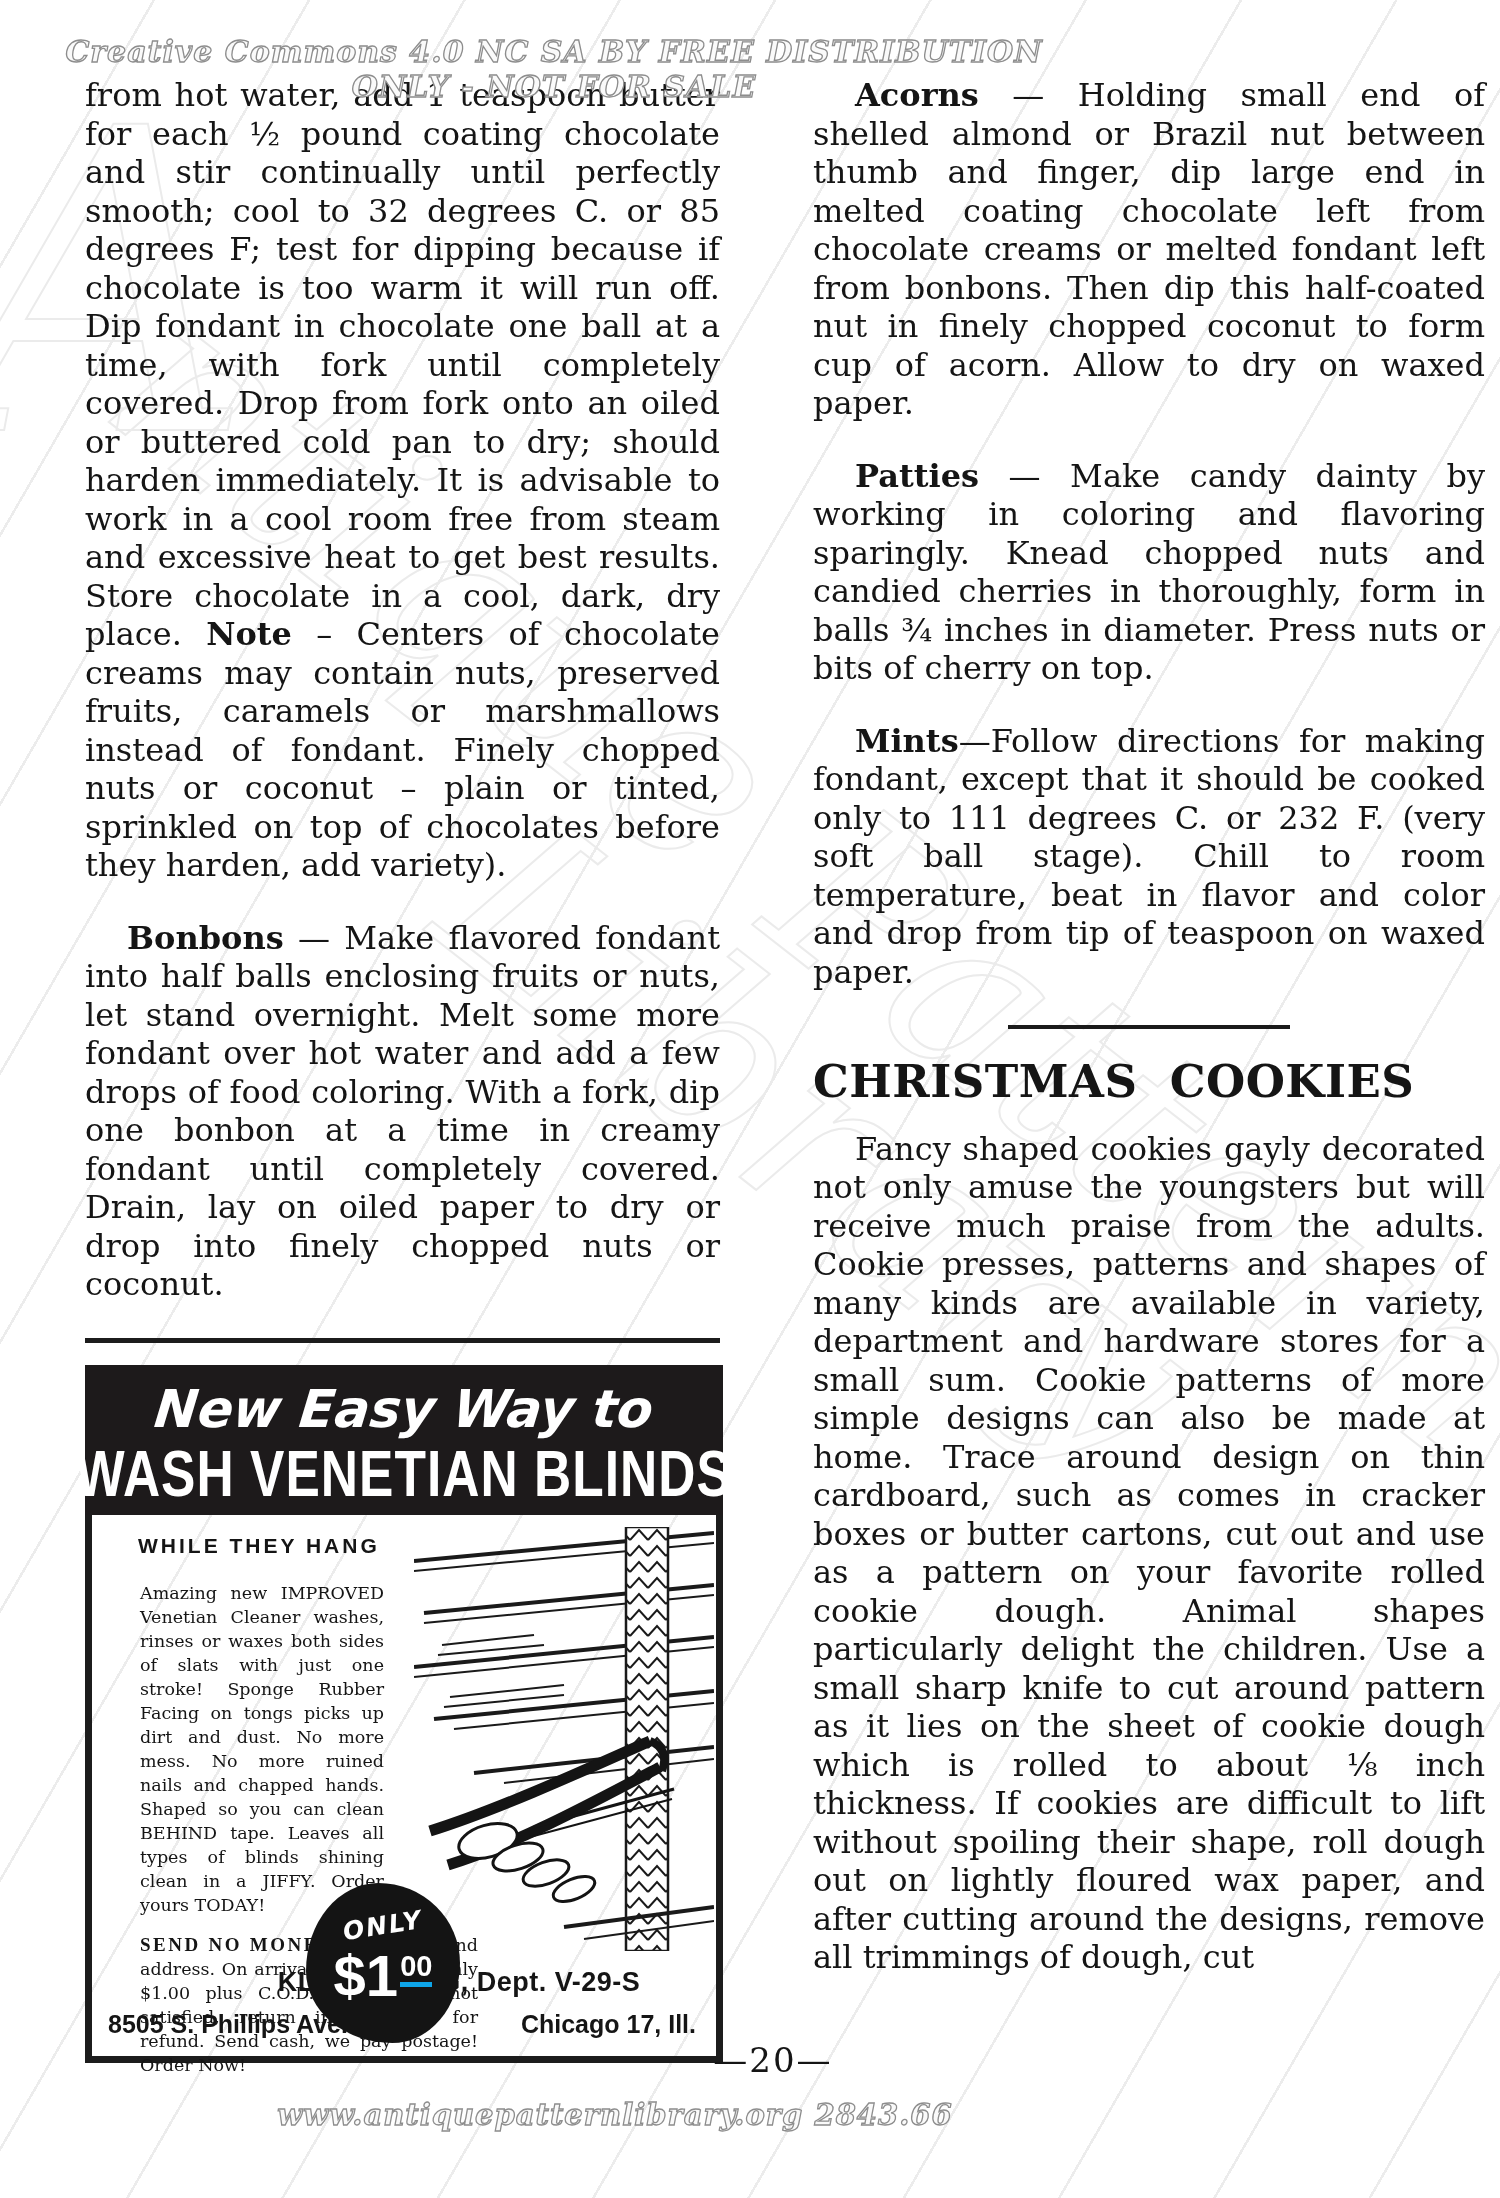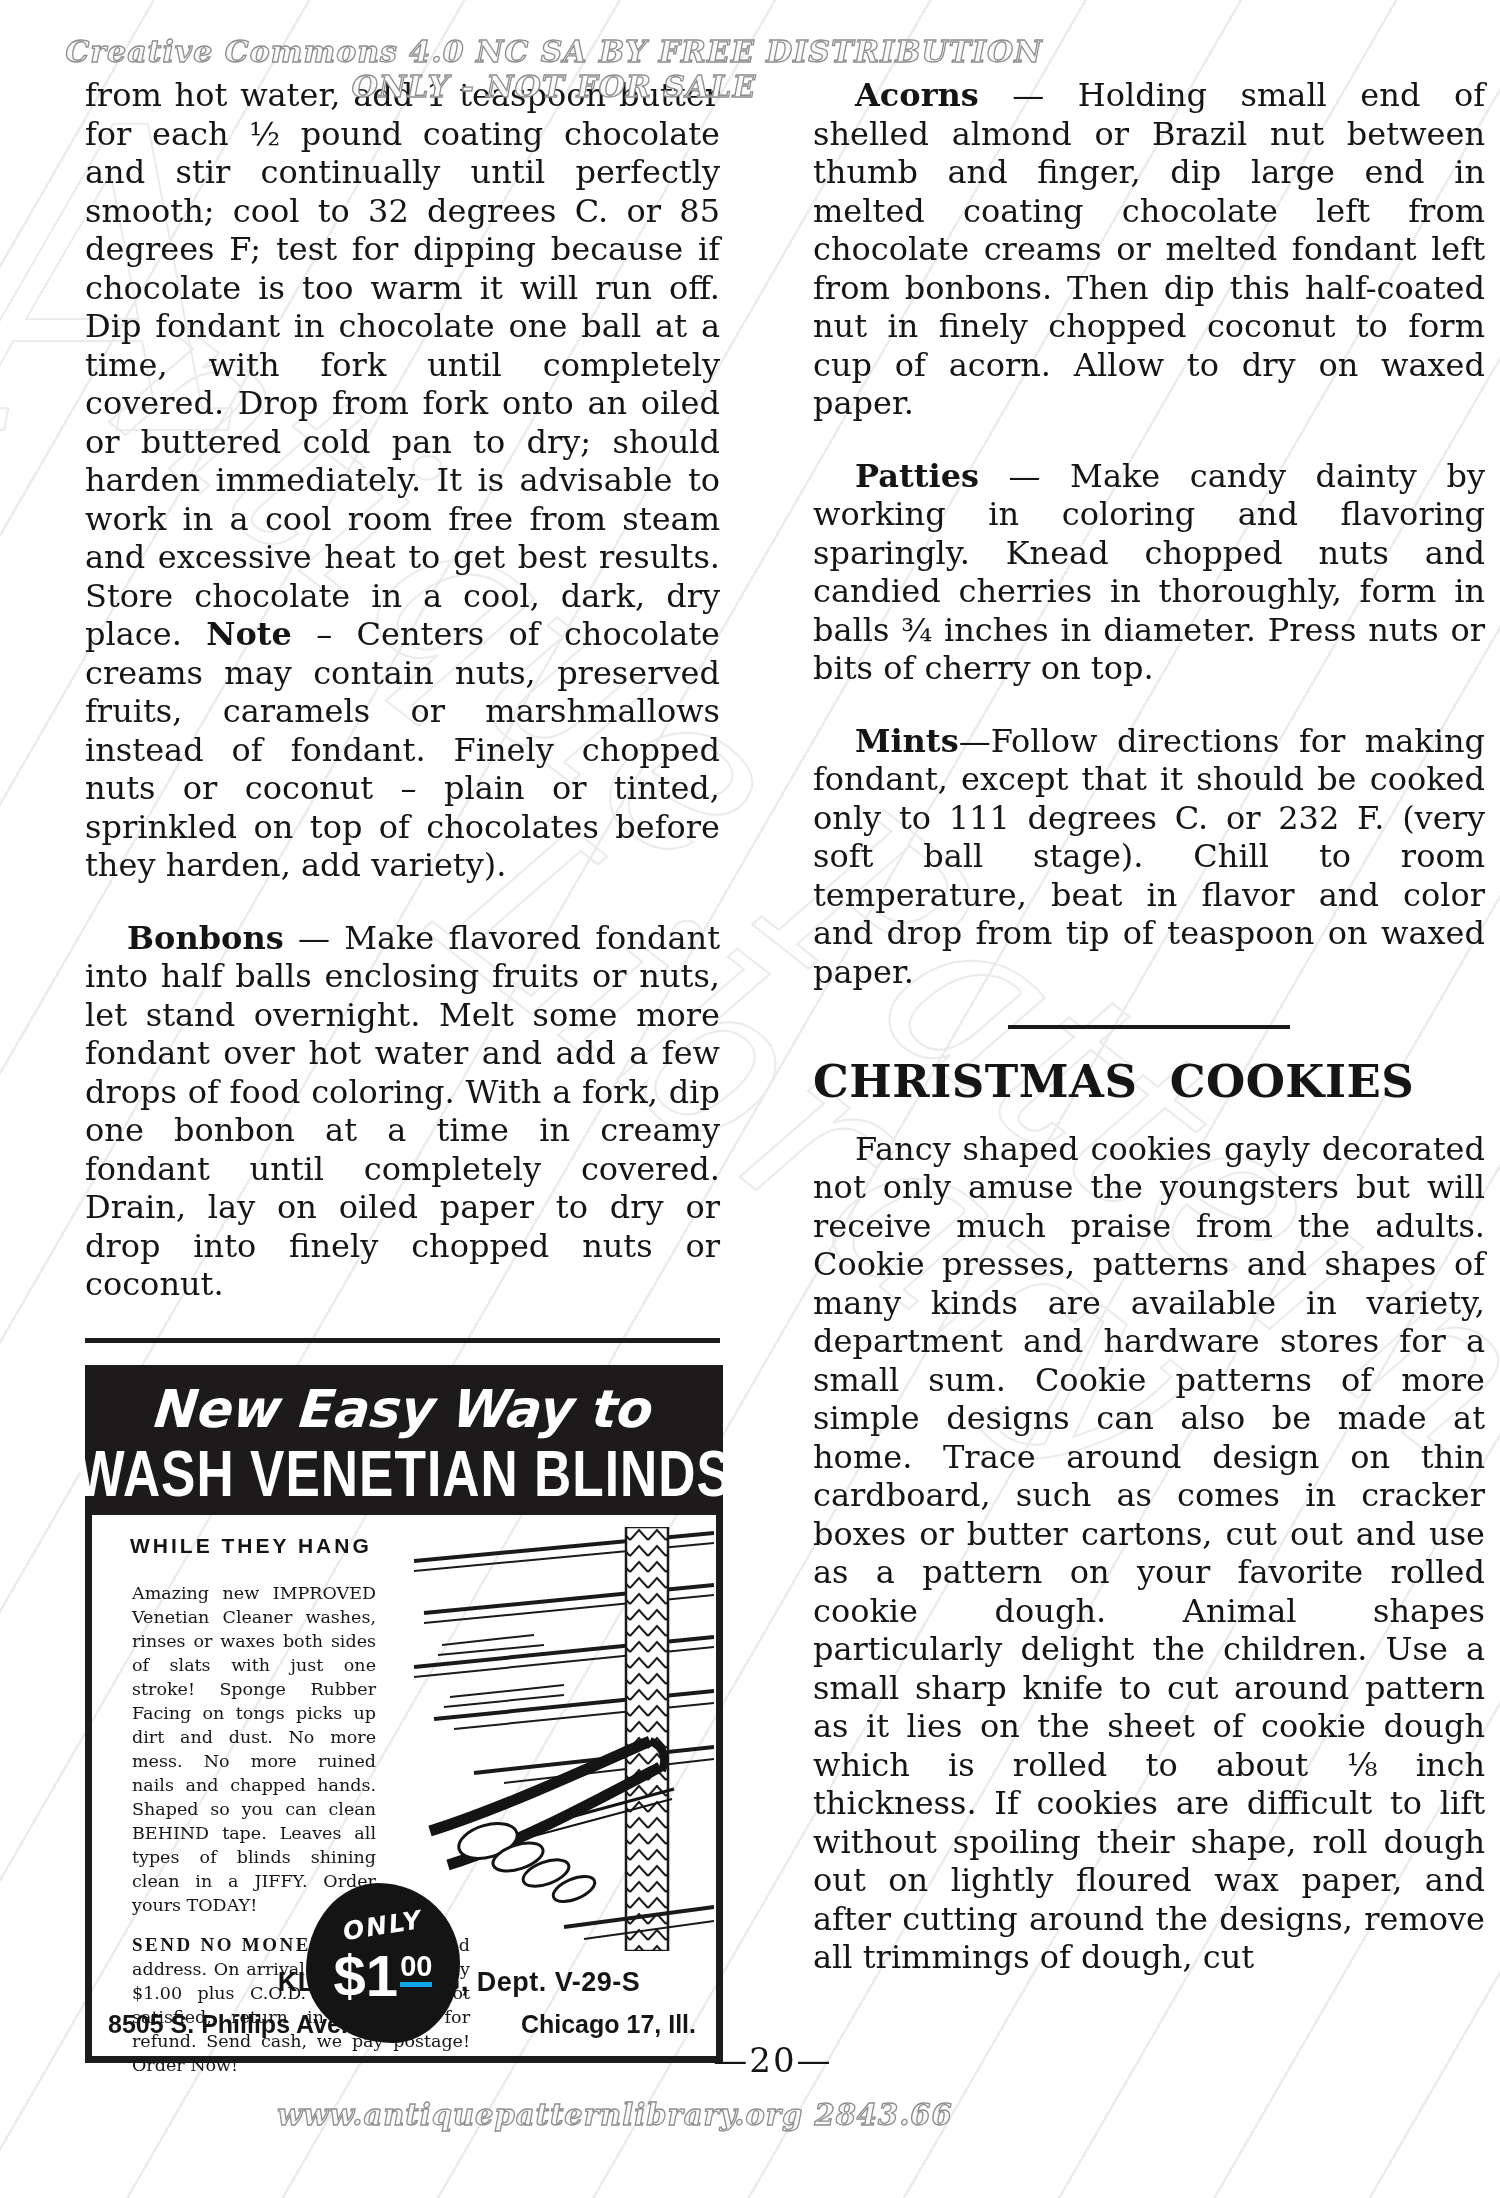--- a/index.html
+++ b/index.html
@@ -54,21 +54,21 @@
   .ad-block{
     font-family:"Liberation Sans", sans-serif;font-weight:700;
     font-size:50px;letter-spacing:1px;line-height:1;
     transform:scale(1.03,1.28);transform-origin:center;margin-top:14px;
   }
   .ad-frame{
     border:7px solid #1c1c1c;border-top:none;position:relative;
     padding:12px 0 6px 0;box-sizing:border-box;
   }
   .ad-cols{position:relative;height:428px;}
-  .ad-textcol{position:absolute;left:24px;top:0;width:338px;}
+  .ad-textcol{position:absolute;left:32px;top:0;width:338px;}
   .ad-subhead{
     font-family:"Liberation Sans", sans-serif;font-weight:700;
     font-size:21px;letter-spacing:3px;margin:0 0 5px 14px;white-space:nowrap;
   }
   .ad-copy{font-size:17.5px;line-height:24px;text-align:justify;margin:16px;}
   .ad-copy1{width:244px;}
   .ad-copy2{width:338px;margin-top:0;}
   .ad-send{font-family:Liberation Serif, serif;font-weight:700;letter-spacing:2.5px;font-size:19px;}
   .ad-illo{position:absolute;right:2px;top:0;width:300px;height:424px;}
   .ad-badge{

